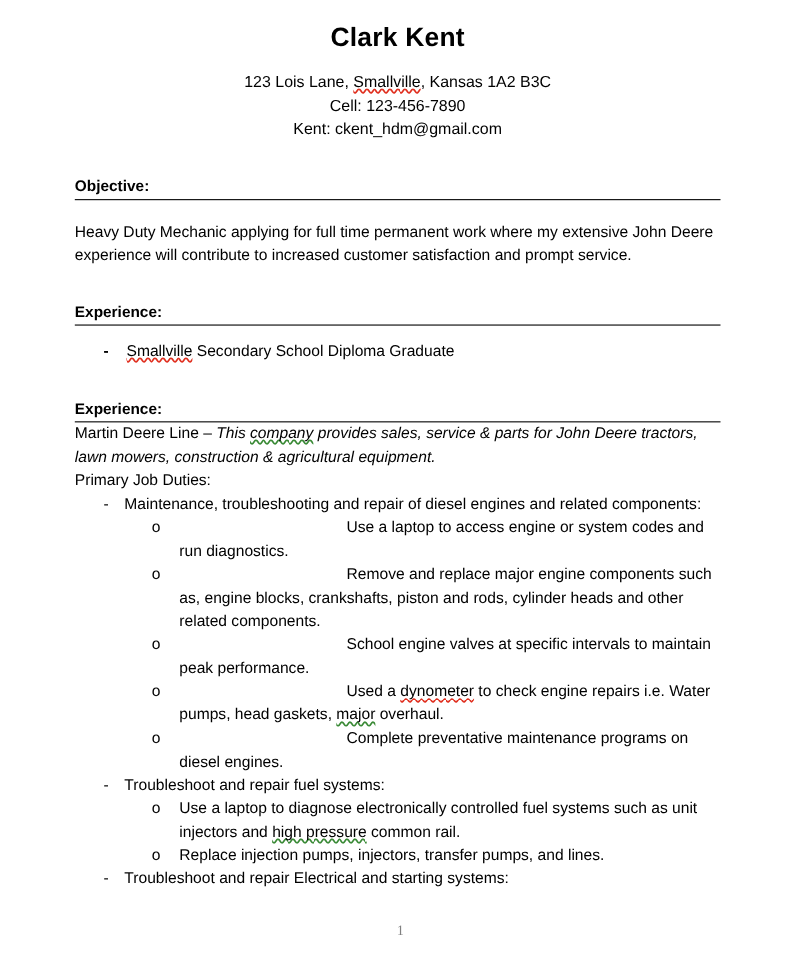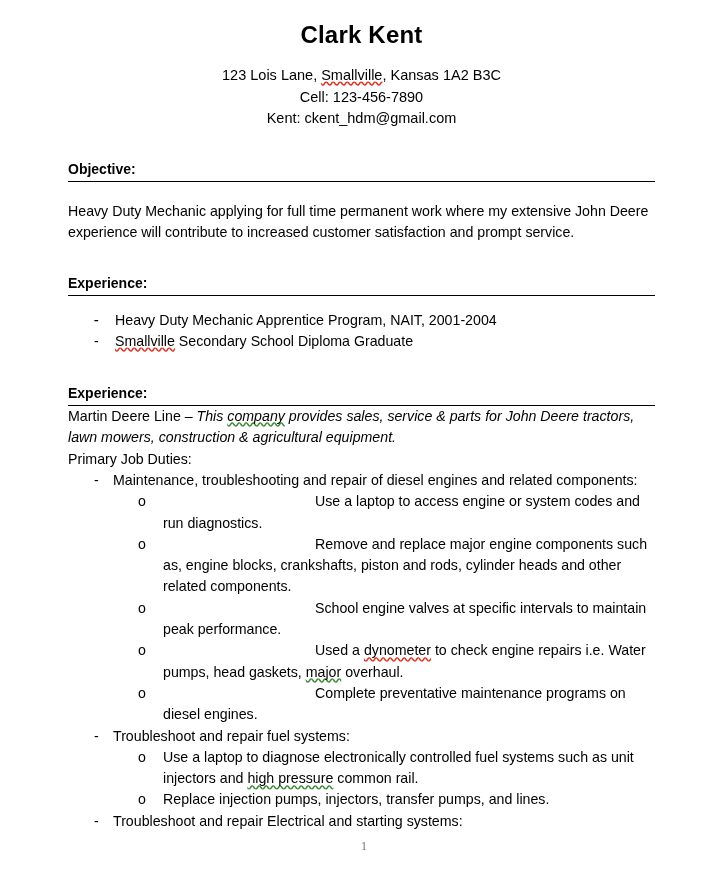--- a/index.html
+++ b/index.html
@@ -184,21 +184,20 @@
     <div class="section-head sec-objective">Objective:</div>
     <div class="para objective-body">Heavy Duty Mechanic applying for full time permanent work where my extensive John Deere experience will contribute to increased customer satisfaction and prompt service.</div>
 
     <div class="section-head sec-education">Experience:</div>
     <div class="dash-list">
       <div class="dash-item">
         <span class="marker">-</span>
       </div>
       <div class="dash-item">
         <span class="marker">-</span>
-        <span class="txt">Heavy Duty Mechanic Apprentice Program, NAIT, 2001-2004</span>
       </div>
       <div class="dash-item">
         <span class="marker">-</span>
         <span class="txt"><span class="sp-red">Smallville</span><span> Secondary School Diploma Graduate</span></span>
       </div>
     </div>
 
     <div class="section-head sec-experience">Experience:</div>
 
 

